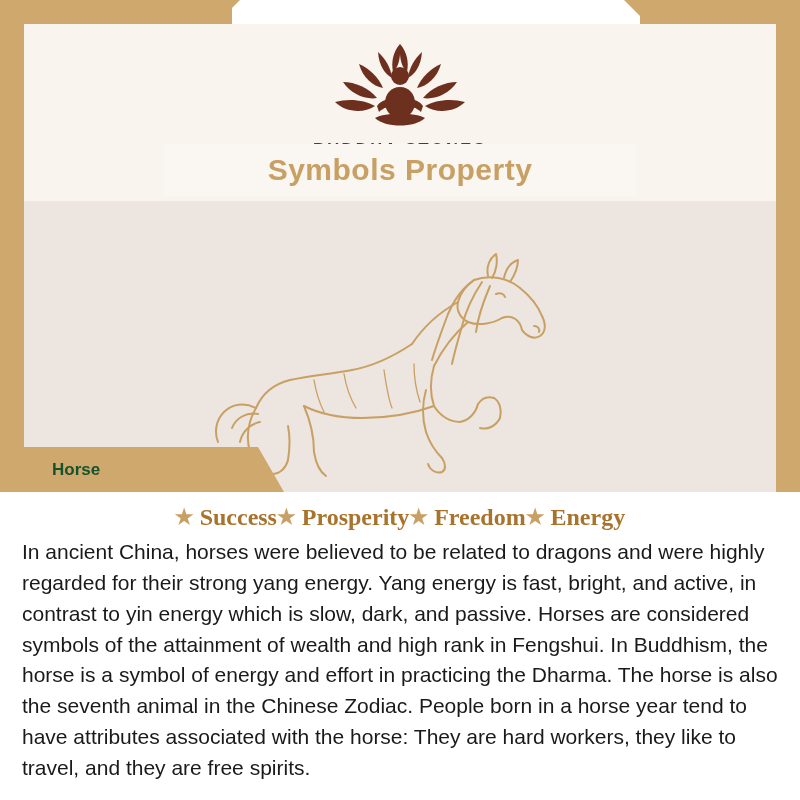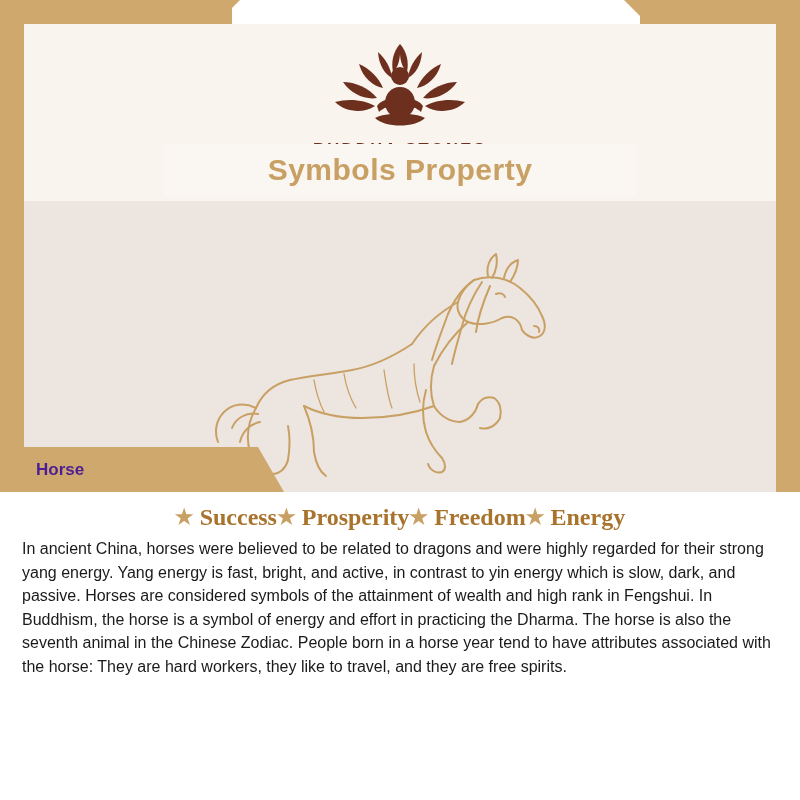--- a/index.html
+++ b/index.html
@@ -135,22 +135,22 @@
   
   .label-ribbon {
     position: absolute;
     left: 0; top: 447px;
     width: 258px; height: 45px;
     background: #cfa86d;
     display: flex;
     align-items: center;
   }
   .label-ribbon .label-text {
-    margin-left: 36px;
-    color: #4c1d95;
+    margin-left: 52px;
+    color: #14532d;
     font-size: 17px;
     font-weight: bold;
     font-family: "Liberation Sans", sans-serif;
   }
   .label-ribbon-diag {
     position: absolute;
     left: 258px; top: 447px;
     width: 0; height: 0;
     border-bottom: 45px solid #cfa86d;
     border-right: 26px solid transparent;
@@ -175,21 +175,21 @@
   .keywords .star {
     color: #c9a063;
     font-size: 21px;
     vertical-align: 1px;
   }
   .keywords .kw {
     color: #a8732c;
   }
   .paragraph {
     margin: 6px 18px 0 22px;
-    font-size: 16px;
+    font-size: 21px;
     line-height: 1.47;
     color: #1a1a1a;
     text-align: left;
     font-family: "Liberation Sans", sans-serif;
   }
 </style>
 </head>
 <body>
 
 <div class="page">

